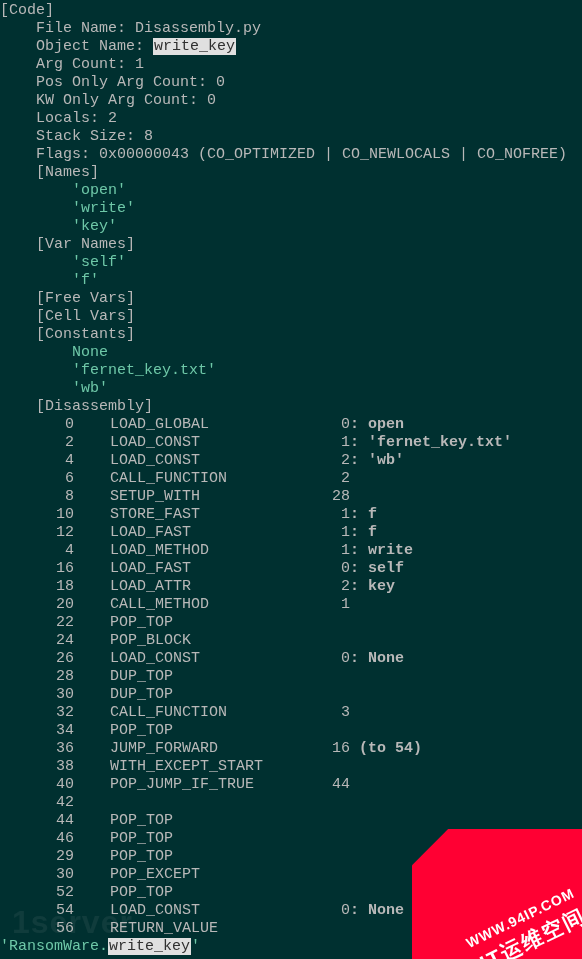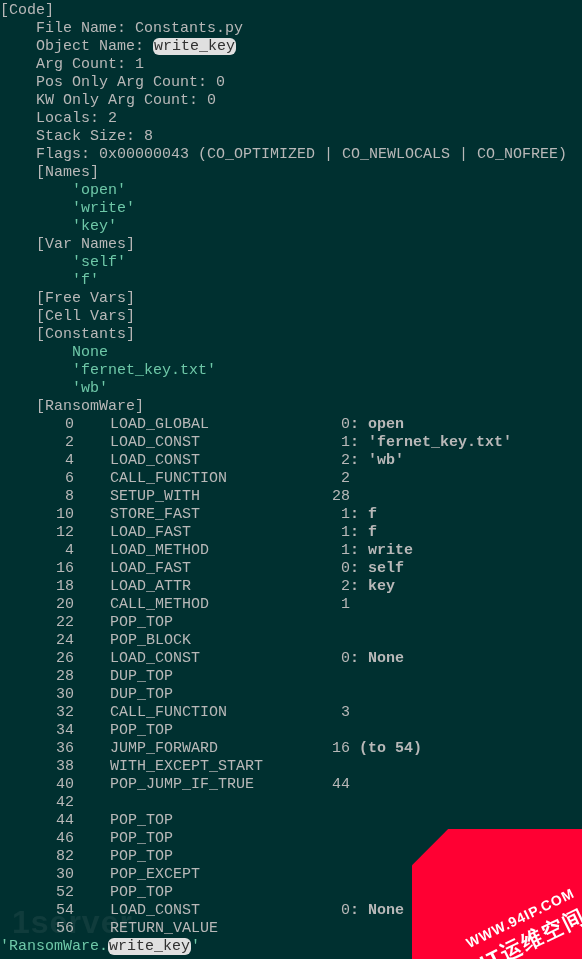--- a/index.html
+++ b/index.html
@@ -20,21 +20,20 @@
       padding-top: 2px;
     }
     .line {
       white-space: pre;
       color: #b8b8b8;
     }
     .highlight {
       background: #e0e0e0;
       color: #303030;
       padding: 0 1px;
-      border-radius: 6px;
     }
     .green {
       color: #6ec8a8;
     }
     .banner {
       position: absolute;
       bottom: 0;
       right: 0;
       width: 170px;
       height: 130px;
@@ -105,42 +104,42 @@
     .col-argval {
       display: inline-block;
       font-weight: bold;
     }
   </style>
 </head>
 <body>
 
 <div>
   <div class="line">[Code]</div>
-  <div class="line"><span>    File Name: </span><span>Constants.py</span></div>
+  <div class="line"><span>    File Name: </span><span>Disassembly.py</span></div>
   <div class="line"><span>    Object Name: </span><span class="highlight">write_key</span></div>
   <div class="line">    Arg Count: 1</div>
   <div class="line">    Pos Only Arg Count: 0</div>
   <div class="line">    KW Only Arg Count: 0</div>
   <div class="line">    Locals: 2</div>
   <div class="line">    Stack Size: 8</div>
   <div class="line">    Flags: 0x00000043 (CO_OPTIMIZED | CO_NEWLOCALS | CO_NOFREE)</div>
   <div class="line">    [Names]</div>
   <div class="line green">        'open'</div>
   <div class="line green">        'write'</div>
   <div class="line green">        'key'</div>
   <div class="line">    [Var Names]</div>
   <div class="line green">        'self'</div>
   <div class="line green">        'f'</div>
   <div class="line">    [Free Vars]</div>
   <div class="line">    [Cell Vars]</div>
   <div class="line">    [Constants]</div>
   <div class="line green">        None</div>
   <div class="line green">        'fernet_key.txt'</div>
   <div class="line green">        'wb'</div>
-  <div class="line">    [RansomWare]</div>
+  <div class="line">    [Disassembly]</div>
   <div id="disasm-container">
       <div class="line disasm-row"><span class="col-offset">0</span><span class="col-op">LOAD_GLOBAL</span><span class="col-arg">0</span><span class="col-argval">: open</span></div>
       <div class="line disasm-row"><span class="col-offset">2</span><span class="col-op">LOAD_CONST</span><span class="col-arg">1</span><span class="col-argval">: 'fernet_key.txt'</span></div>
       <div class="line disasm-row"><span class="col-offset">4</span><span class="col-op">LOAD_CONST</span><span class="col-arg">2</span><span class="col-argval">: 'wb'</span></div>
       <div class="line disasm-row"><span class="col-offset">6</span><span class="col-op">CALL_FUNCTION</span><span class="col-arg">2</span></div>
       <div class="line disasm-row"><span class="col-offset">8</span><span class="col-op">SETUP_WITH</span><span class="col-arg">28</span></div>
       <div class="line disasm-row"><span class="col-offset">10</span><span class="col-op">STORE_FAST</span><span class="col-arg">1</span><span class="col-argval">: f</span></div>
       <div class="line disasm-row"><span class="col-offset">12</span><span class="col-op">LOAD_FAST</span><span class="col-arg">1</span><span class="col-argval">: f</span></div>
       <div class="line disasm-row"><span class="col-offset">4</span><span class="col-op">LOAD_METHOD</span><span class="col-arg">1</span><span class="col-argval">: write</span></div>
       <div class="line disasm-row"><span class="col-offset">16</span><span class="col-op">LOAD_FAST</span><span class="col-arg">0</span><span class="col-argval">: self</span></div>
@@ -152,21 +151,21 @@
       <div class="line disasm-row"><span class="col-offset">28</span><span class="col-op">DUP_TOP</span><span class="col-arg"></span></div>
       <div class="line disasm-row"><span class="col-offset">30</span><span class="col-op">DUP_TOP</span><span class="col-arg"></span></div>
       <div class="line disasm-row"><span class="col-offset">32</span><span class="col-op">CALL_FUNCTION</span><span class="col-arg">3</span></div>
       <div class="line disasm-row"><span class="col-offset">34</span><span class="col-op">POP_TOP</span><span class="col-arg"></span></div>
       <div class="line disasm-row"><span class="col-offset">36</span><span class="col-op">JUMP_FORWARD</span><span class="col-arg">16</span><span class="col-argval"> (to 54)</span></div>
       <div class="line disasm-row"><span class="col-offset">38</span><span class="col-op">WITH_EXCEPT_START</span><span class="col-arg"></span></div>
       <div class="line disasm-row"><span class="col-offset">40</span><span class="col-op">POP_JUMP_IF_TRUE</span><span class="col-arg">44</span></div>
       <div class="line disasm-row"><span class="col-offset">42</span><span class="col-arg"></span></div>
       <div class="line disasm-row"><span class="col-offset">44</span><span class="col-op">POP_TOP</span><span class="col-arg"></span></div>
       <div class="line disasm-row"><span class="col-offset">46</span><span class="col-op">POP_TOP</span><span class="col-arg"></span></div>
-      <div class="line disasm-row"><span class="col-offset">82</span><span class="col-op">POP_TOP</span><span class="col-arg"></span></div>
+      <div class="line disasm-row"><span class="col-offset">29</span><span class="col-op">POP_TOP</span><span class="col-arg"></span></div>
       <div class="line disasm-row"><span class="col-offset">30</span><span class="col-op">POP_EXCEPT</span><span class="col-arg"></span></div>
       <div class="line disasm-row"><span class="col-offset">52</span><span class="col-op">POP_TOP</span><span class="col-arg"></span></div>
       <div class="line disasm-row"><span class="col-offset">54</span><span class="col-op">LOAD_CONST</span><span class="col-arg">0</span><span class="col-argval">: None</span></div>
       <div class="line disasm-row"><span class="col-offset">56</span><span class="col-op">RETURN_VALUE</span><span class="col-arg"></span></div>
     </div>
   <div class="line"><span class="green">'RansomWare.</span><span class="highlight">write_key</span><span class="green">'</span></div>
 </div>
 
 <div class="watermark">1server</div>
 

